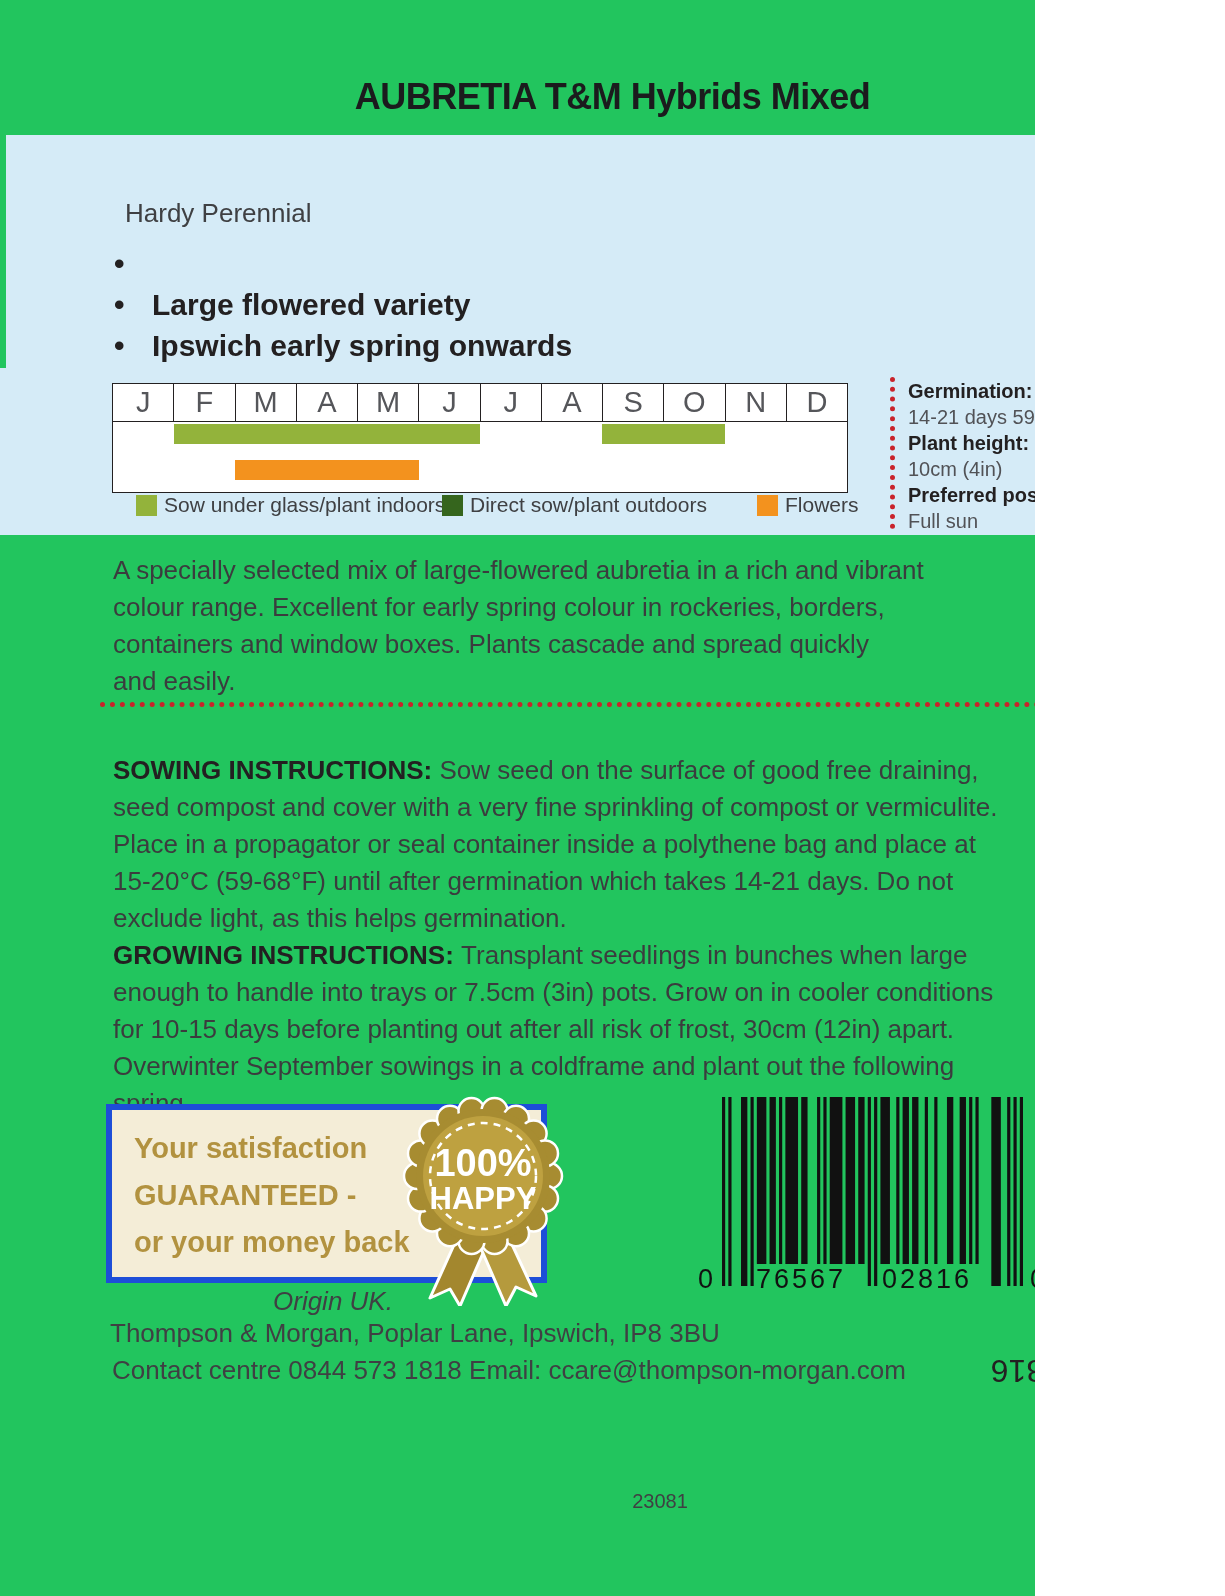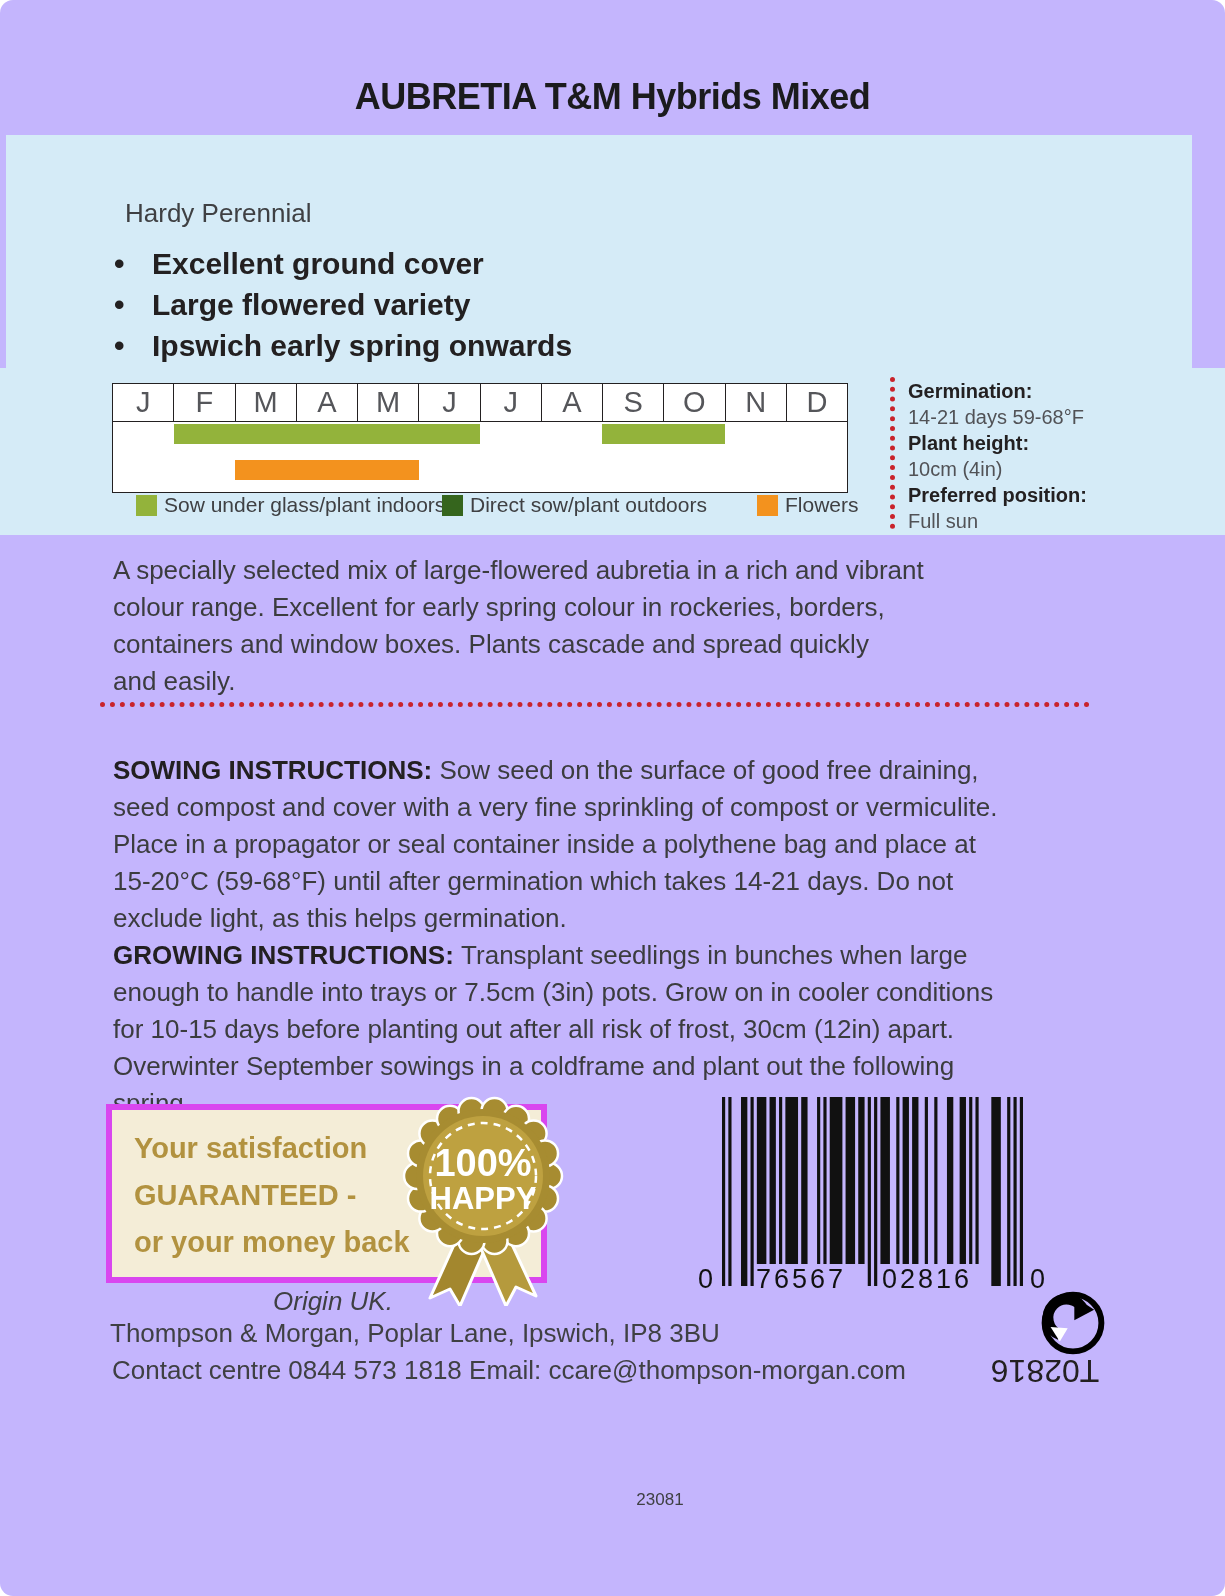--- a/index.html
+++ b/index.html
@@ -1,17 +1,17 @@
 <!DOCTYPE html>
 <html><head>
 <meta charset="utf-8">
 <style>
   html,body{margin:0;padding:0;background:#fff;}
-  .page{position:relative;width:1225px;height:1596px;background:#c4b5fd;overflow:hidden;
-        font-family:"Liberation Sans",sans-serif;color:#3b3c3e;border-radius:13px;}
+  .page{position:relative;width:1035px;height:1596px;background:#22c55e;overflow:hidden;
+        font-family:"Liberation Sans",sans-serif;color:#3b3c3e;}
   .abs{position:absolute;}
 
   #title{top:76px;left:0;width:1225px;text-align:center;font-size:36px;font-weight:bold;
          color:#1b1b1d;letter-spacing:-0.5px;}
 
   .panel{background:#d5ebf7;}
   #panel-top{left:6px;top:135px;width:1186px;height:233px;}
   #panel-cal{left:0;top:368px;width:1225px;height:167px;}
 
   #hardy{left:125px;top:198px;font-size:26px;color:#3f4043;}
@@ -43,55 +43,54 @@
   #desc{left:113px;top:552px;width:1060px;font-size:26px;line-height:37px;color:#3b3c3e;white-space:pre-line;}
 
   #hdots{left:100px;top:702px;width:990px;height:0;border-top:5px dotted #c9232b;}
 
   .para{left:113px;width:1060px;font-size:26px;line-height:37px;color:#3b3c3e;white-space:pre-line;}
   #sow{top:715px;}
   #grow{top:900px;}
   .para-label{font-weight:bold;color:#232021;}
 
   
-  #gbox{left:106px;top:1104px;width:441px;height:179px;border:6px solid #d946ef;background:#f4edd7;box-sizing:border-box;}
+  #gbox{left:106px;top:1104px;width:441px;height:179px;border:6px solid #1d4ed8;background:#f4edd7;box-sizing:border-box;}
   #gbox-text{padding:15px 0 0 22px;font-size:29px;font-weight:bold;color:#b2923f;line-height:47px;}
 
   #badge{left:390px;top:1086px;}
 
   
   #barcode{left:690px;top:1092px;width:360px;height:210px;}
   .bc-digit{position:absolute;top:172px;font-size:27px;color:#111;letter-spacing:3px;white-space:nowrap;}
 
   #recycle{left:1040px;top:1290px;}
 
   #batch{left:975px;top:1352px;width:140px;text-align:center;font-size:32px;color:#232021;
          transform:rotate(180deg);}
 
   #origin{left:273px;top:1286px;font-size:26px;font-style:italic;color:#3f4043;}
   #addr{left:110px;top:1318px;font-size:26px;color:#3f4043;}
   #contact{left:112px;top:1355px;font-size:26px;color:#3f4043;}
-  #pknum{left:545px;top:1490px;width:230px;text-align:center;font-size:17px;color:#3f4043;}
+  #pknum{left:545px;top:1490px;width:230px;text-align:center;font-size:20px;color:#3f4043;}
 </style>
 </head>
 <body>
 
 <div class="page">
 
   <div class="abs" id="title">AUBRETIA T&amp;M Hybrids Mixed</div>
 
   <div class="abs panel" id="panel-top"></div>
   <div class="abs panel" id="panel-cal"></div>
 
   <div class="abs" id="hardy">Hardy Perennial</div>
 
   <div class="abs" id="bullets">
     <div class="bullet-row">
       <span class="bullet-dot">•</span>
-      <span>Excellent ground cover</span>
     </div>
     <div class="bullet-row">
       <span class="bullet-dot">•</span>
       <span>Large flowered variety</span>
     </div>
     <div class="bullet-row">
       <span class="bullet-dot">•</span>
       <span>Ipswich early spring onwards</span>
     </div>
   </div>

